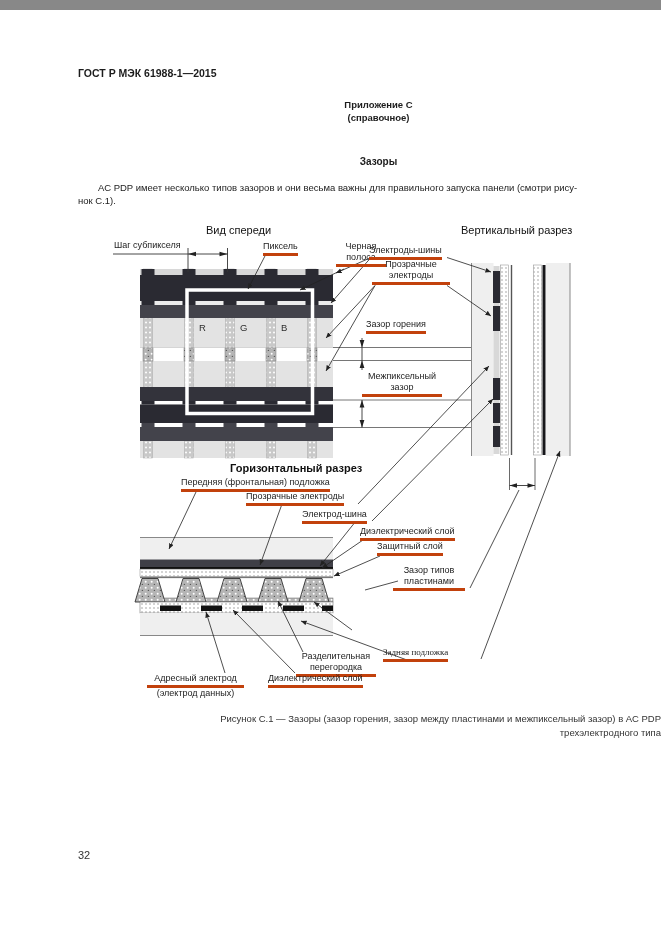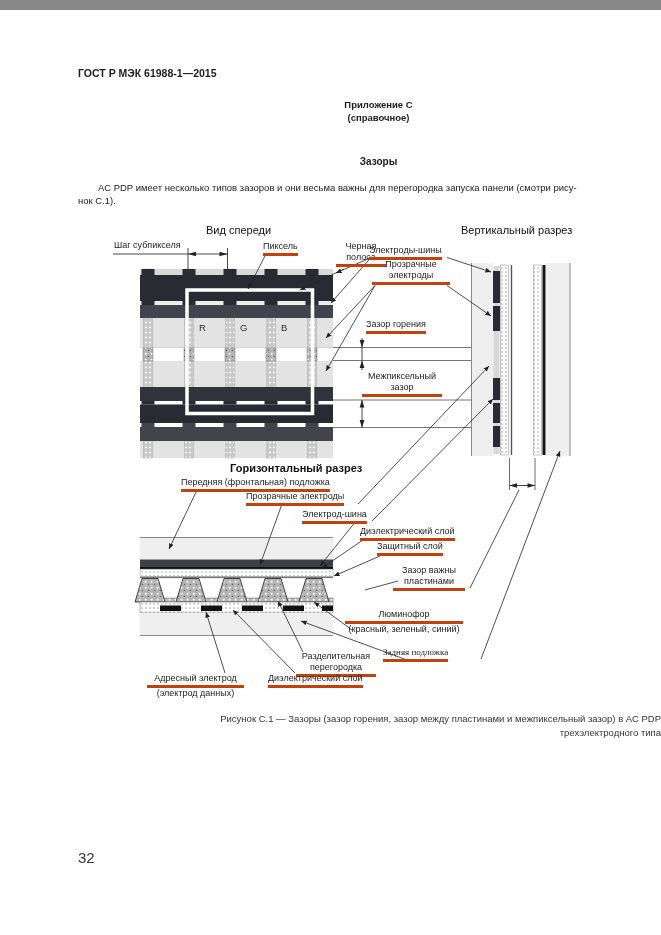--- a/index.html
+++ b/index.html
@@ -216,21 +216,21 @@
       <line x1="303" y1="642" x2="278" y2="591" marker-end="url(#arr)"></line>
       <line x1="225" y1="663" x2="206" y2="602" marker-end="url(#arr)"></line>
       <line x1="295" y1="663" x2="233" y2="600" marker-end="url(#arr)"></line>
     </g>
   </svg>
 
   <div class="abs hdr" style="left:78px; top:57px;">ГОСТ Р МЭК 61988-1—2015</div>
   <div class="abs centered b" style="top:89px; font-size:9.5px;">Приложение С</div>
   <div class="abs centered b" style="top:102px; font-size:9.5px;">(справочное)</div>
   <div class="abs centered b" style="top:146px; font-size:10px;">Зазоры</div>
-  <div class="para" style="left:98px; top:172px;">АС PDP имеет несколько типов зазоров и они весьма важны для перегородка запуска панели (смотри рису-</div>
+  <div class="para" style="left:98px; top:172px;">АС PDP имеет несколько типов зазоров и они весьма важны для правильного запуска панели (смотри рису-</div>
   <div class="para" style="left:78px; top:185px;">нок С.1).</div>
 
   <div class="title-sm" style="left:206px; top:214px;">Вид спереди</div>
   <div class="title-sm" style="left:461px; top:214px;">Вертикальный разрез</div>
   <div class="title-sm b" style="left:182px; top:452px;">Горизонтальный разрез</div>
 
   <div class="rgb" style="left:199px; top:312px;">R</div>
   <div class="rgb" style="left:240px; top:312px;">G</div>
   <div class="rgb" style="left:281px; top:312px;">B</div>
 
@@ -249,37 +249,33 @@
   <div class="lbl ctr u" style="left:362px; top:361px; width:80px;">
     <span class="blk">Межпиксельный</span>
     <span class="blk">зазор</span>
   </div>
   <div class="lbl u" style="left:181px; top:467px;">Передняя (фронтальная) подложка</div>
   <div class="lbl u" style="left:246px; top:481px;">Прозрачные электроды</div>
   <div class="lbl u" style="left:302px; top:499px;">Электрод-шина</div>
   <div class="lbl u" style="left:360px; top:516px;">Диэлектрический слой</div>
   <div class="lbl u" style="left:377px; top:531px;">Защитный слой</div>
   <div class="lbl ctr u" style="left:393px; top:555px; width:72px;">
-    <span class="blk">Зазор важны</span>
+    <span class="blk">Зазор типов</span>
     <span class="blk">пластинами</span>
-  </div>
-  <div class="lbl ctr" style="left:345px; top:599px; width:118px;">
-    <span class="blk u">Люминофор</span>
-    <span class="blk">(красный, зеленый, синий)</span>
   </div>
   <div class="lbl u" style="left:383px; top:637px;font-family:Liberation Serif, serif;">Задняя подложка</div>
   <div class="lbl ctr u" style="left:296px; top:641px; width:80px;">
     <span class="blk">Разделительная</span>
     <span class="blk">перегородка</span>
   </div>
   <div class="lbl ctr" style="left:147px; top:663px; width:97px;">
     <span class="blk u">Адресный электрод</span>
     <span class="blk">(электрод данных)</span>
   </div>
   <div class="lbl u" style="left:268px; top:663px;">Диэлектрический слой</div>
 
   <div class="cap" style="top:703px;">Рисунок С.1 — Зазоры (зазор горения, зазор между пластинами и межпиксельный зазор) в АС PDP</div>
   <div class="cap" style="top:717px;">трехэлектродного типа</div>
 
-  <div class="abs" style="left:78px; top:839px; font-size:15px; color:#333;">32</div>
+  <div class="abs" style="left:78px; top:839px; font-size:11px; color:#333;">32</div>
   <div class="bottombar"></div>
 
 </div>
 
 </body></html>

